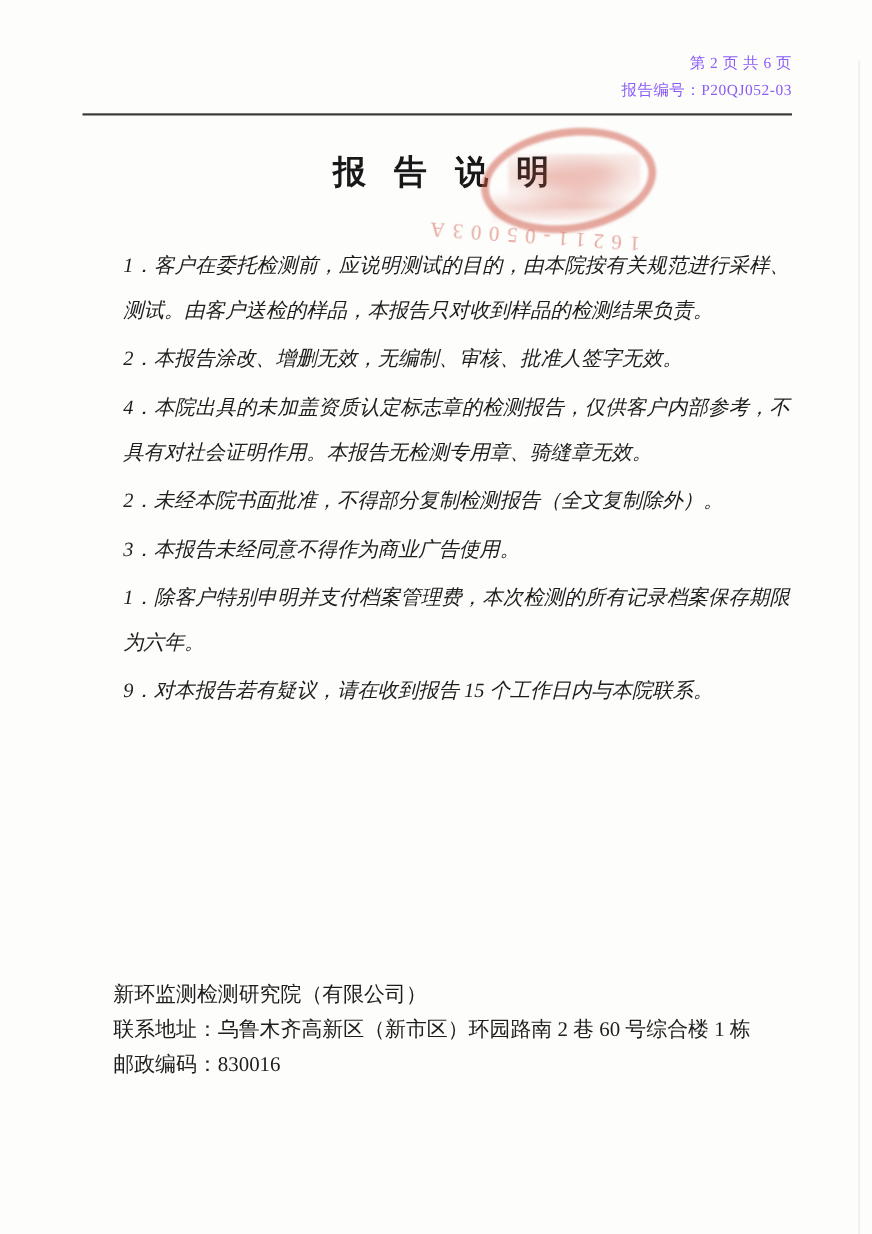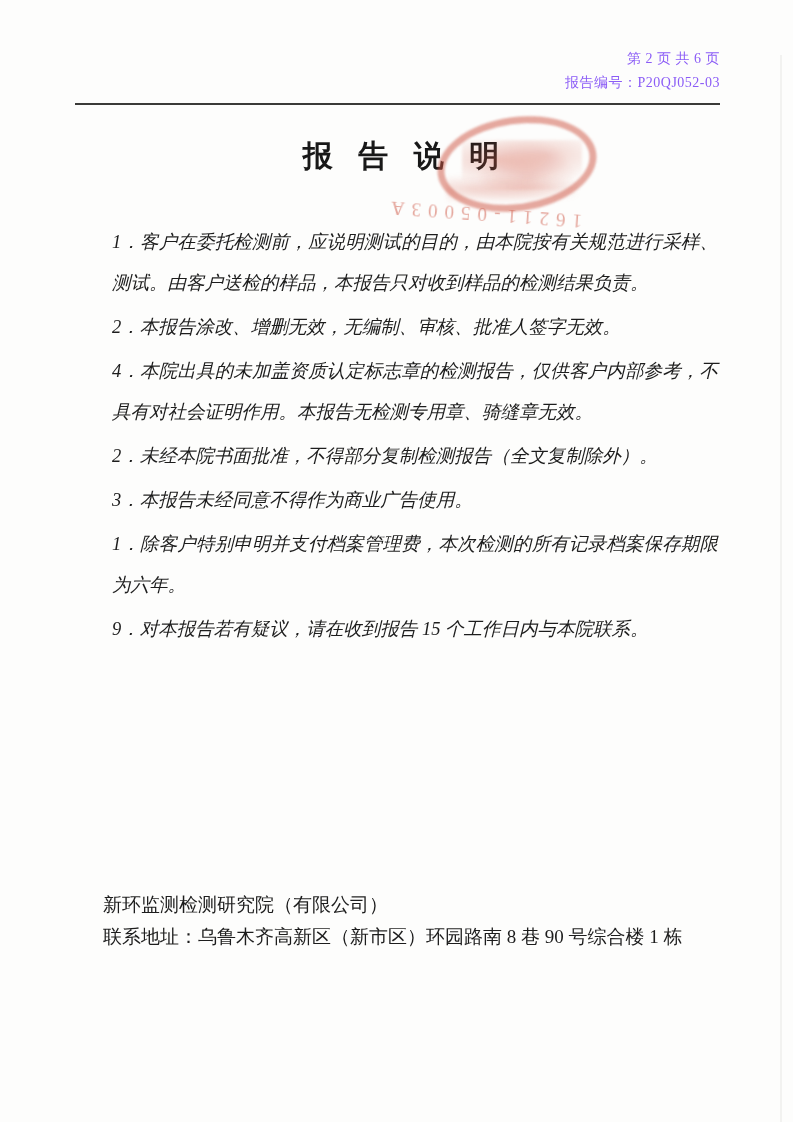--- a/index.html
+++ b/index.html
@@ -109,18 +109,19 @@
     <p>2．本报告涂改、增删无效，无编制、审核、批准人签字无效。</p>
     <p>4．本院出具的未加盖资质认定标志章的检测报告，仅供客户内部参考，不具有对社会证明作用。本报告无检测专用章、骑缝章无效。</p>
     <p>2．未经本院书面批准，不得部分复制检测报告（全文复制除外）。</p>
     <p>3．本报告未经同意不得作为商业广告使用。</p>
     <p>1．除客户特别申明并支付档案管理费，本次检测的所有记录档案保存期限为六年。</p>
     <p>9．对本报告若有疑议，请在收到报告 15 个工作日内与本院联系。</p>
   </div>
 
   <div class="footer">
     <div>新环监测检测研究院（有限公司）</div>
-    <div>联系地址：乌鲁木齐高新区（新市区）环园路南 8 巷 90 号综合楼 1 栋</div>
+    <div>联系地址：乌鲁木齐高新区（新市区）环园路南 2 巷 60 号综合楼 1 栋</div>
+    <div>邮政编码：830016</div>
   </div>
 
   <div class="scan-edge"></div>
 
 </div>
 
 </body></html>

